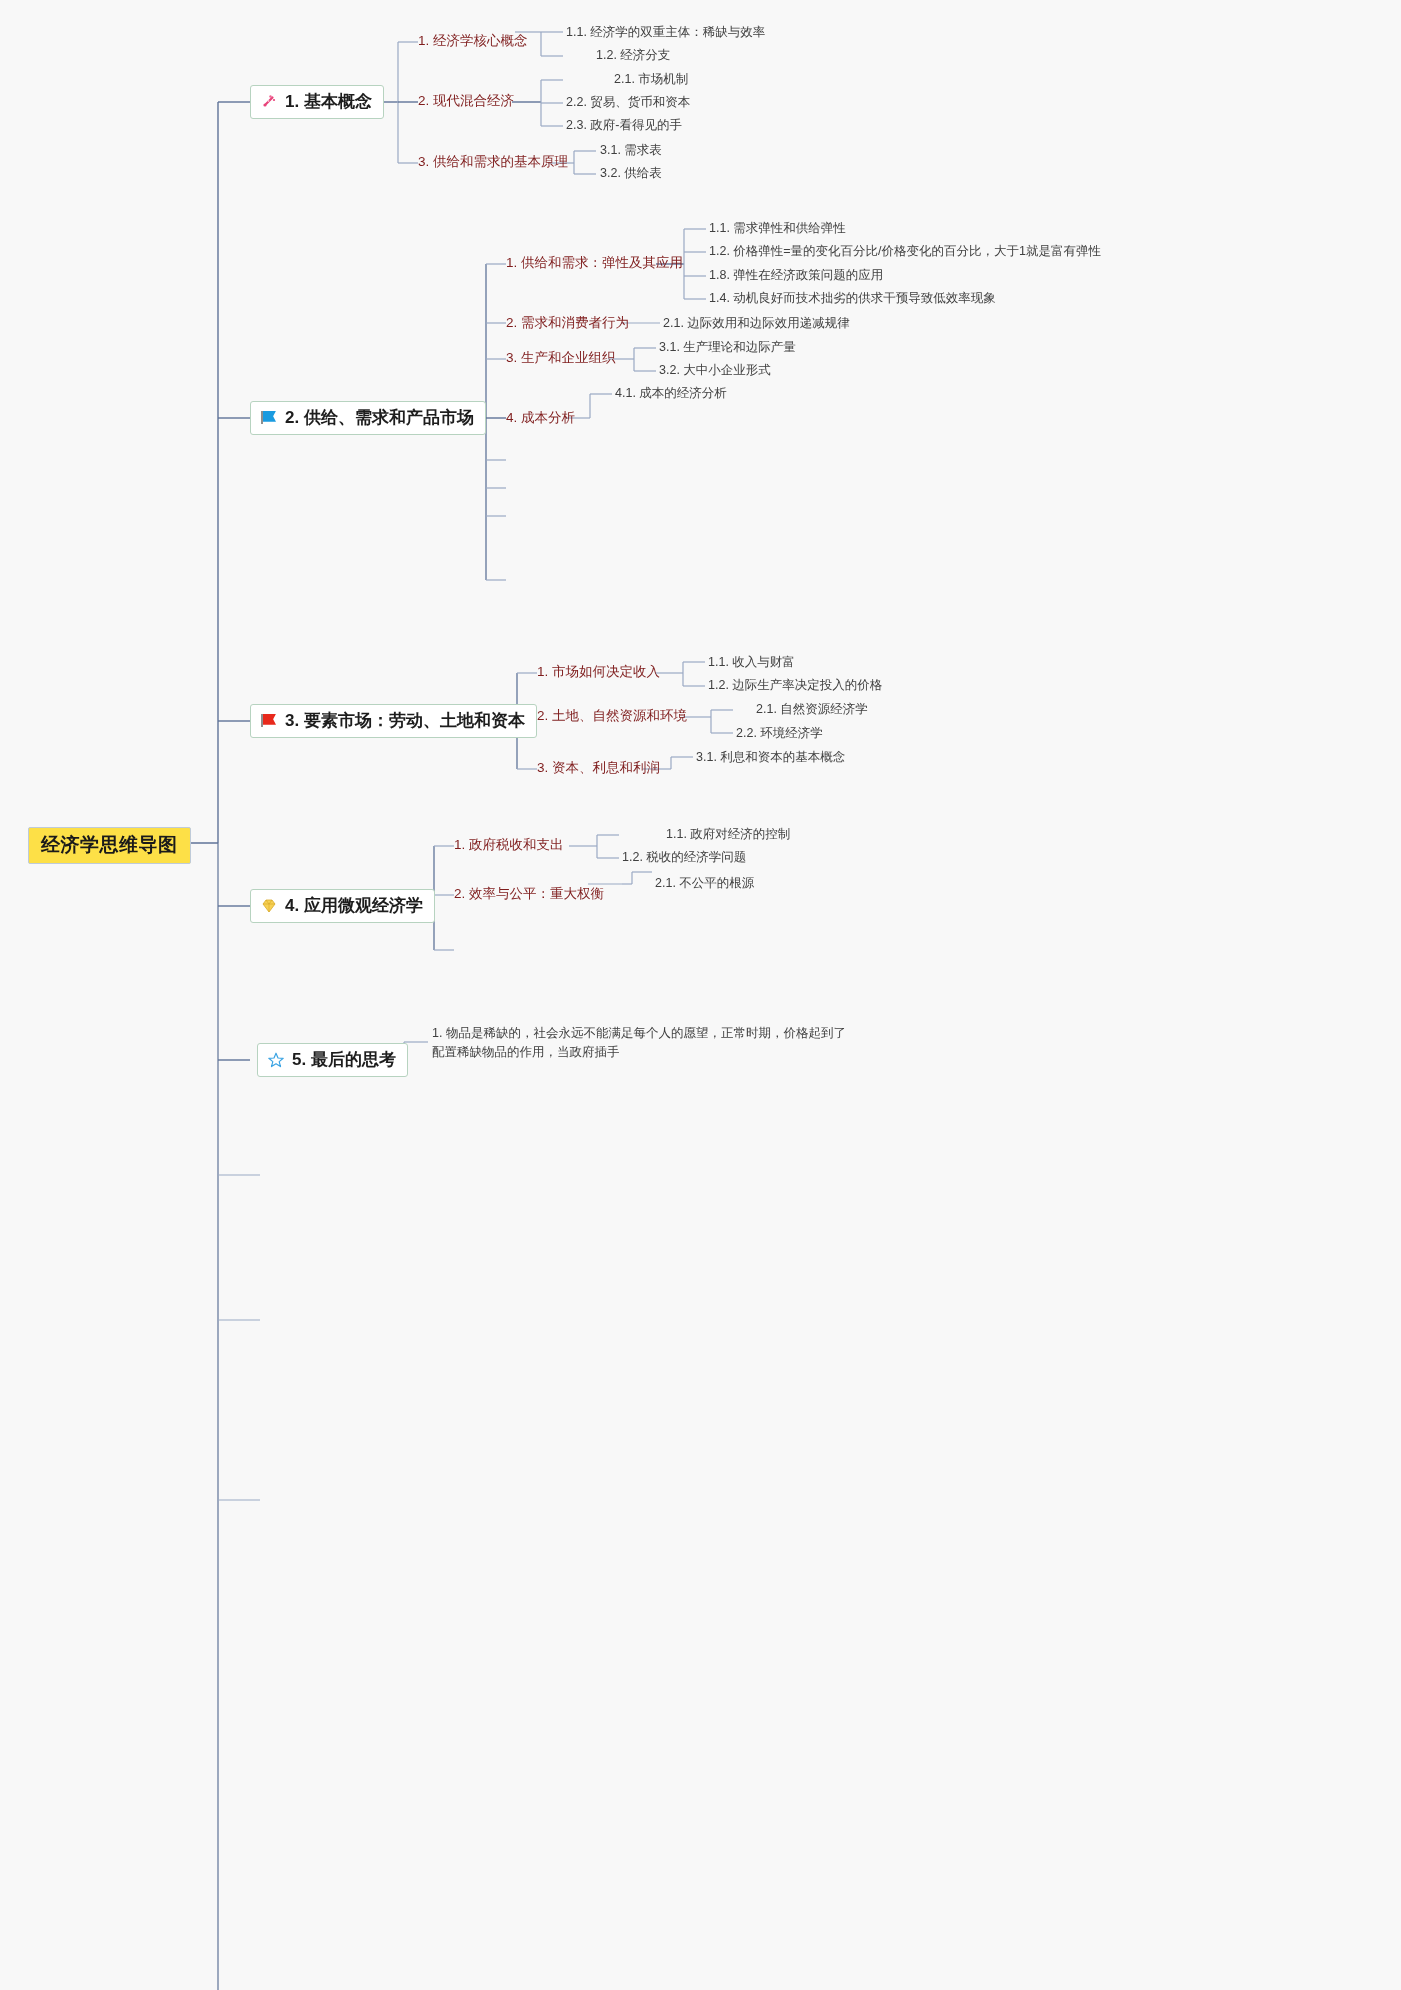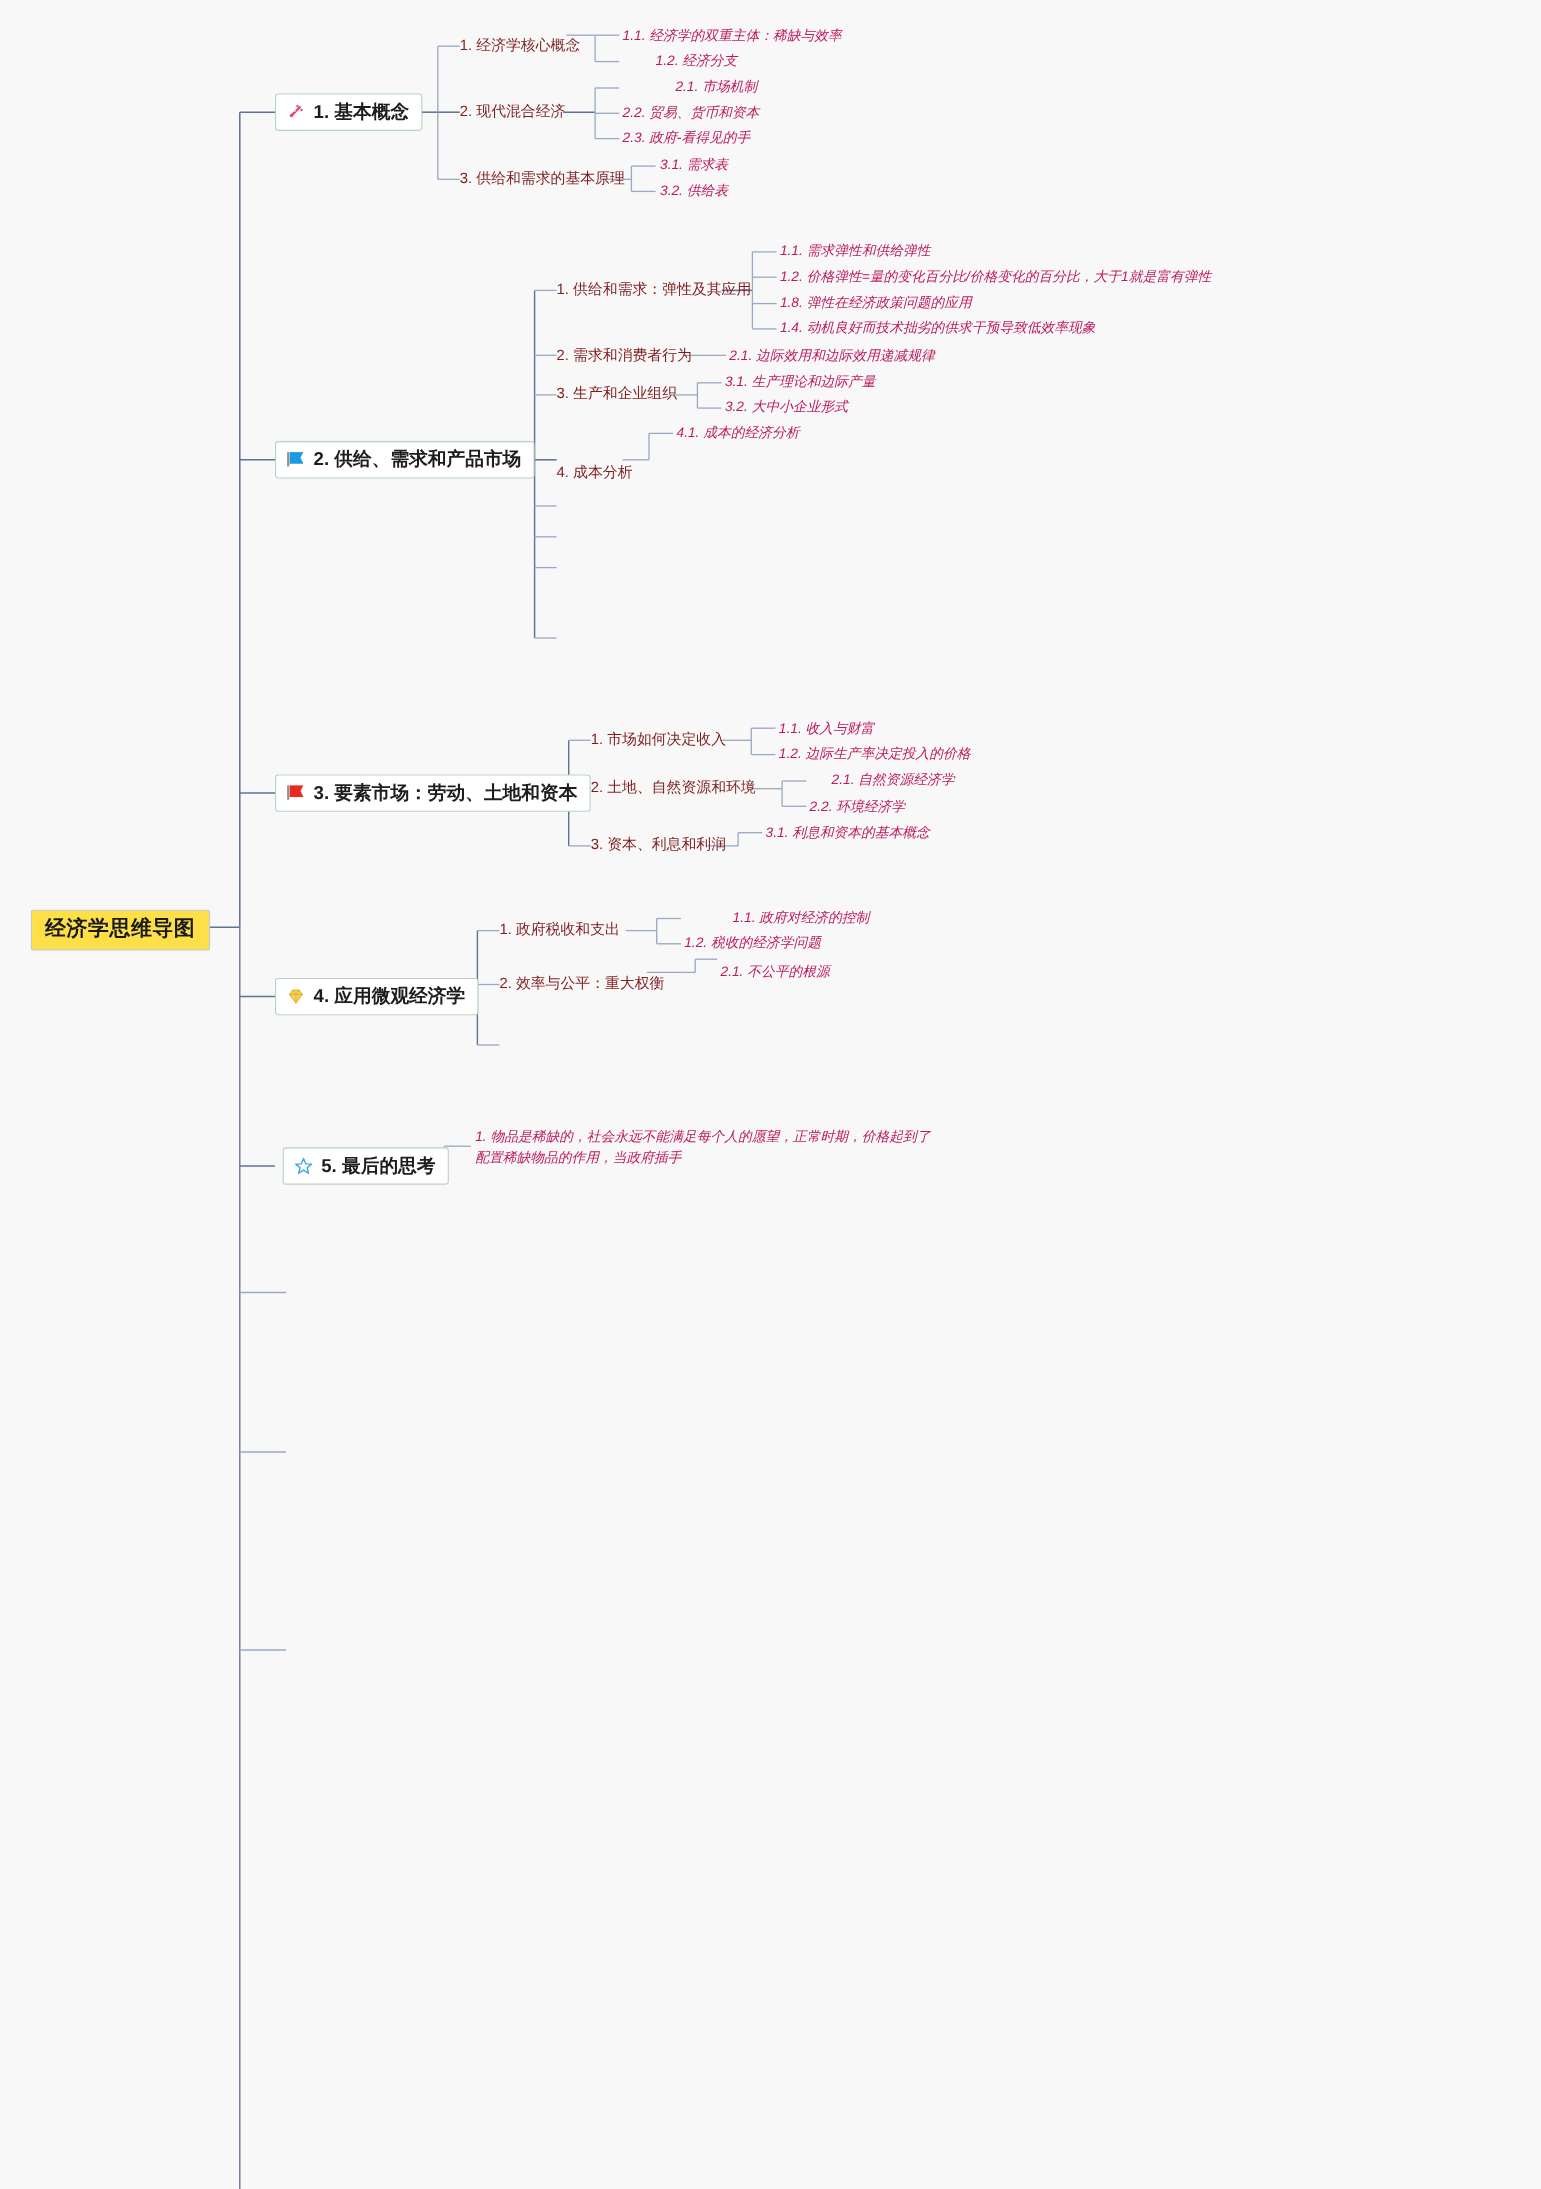--- a/index.html
+++ b/index.html
@@ -68,23 +68,22 @@
   }
   
   .lvl2 {
     font-size: 13.5px;
     color: #7f1d1d;
     font-family: "Liberation Sans", "DejaVu Sans", sans-serif;
   }
   
   .lvl3 {
     font-size: 12.5px;
-    color: #be185d;
+    color: #404040;
     font-family: "Liberation Sans", "DejaVu Sans", sans-serif;
-    font-style: italic;
   }
   .lvl3.wrap {
     white-space: normal;
     width: 415px;
     line-height: 1.55;
   }
   
   .flag {
     position: absolute;
     left: 1px; top: 2px;
@@ -288,21 +287,21 @@
   <div class="node lvl3" style="left:709px; top:268px;">1.8. 弹性在经济政策问题的应用</div>
   <div class="node lvl3" style="left:709px; top:291px;">1.4. 动机良好而技术拙劣的供求干预导致低效率现象</div>
 
   <div class="node lvl2" style="left:506px; top:315px;">2. 需求和消费者行为</div>
   <div class="node lvl3" style="left:663px; top:316px;">2.1. 边际效用和边际效用递减规律</div>
 
   <div class="node lvl2" style="left:506px; top:350px;">3. 生产和企业组织</div>
   <div class="node lvl3" style="left:659px; top:340px;">3.1. 生产理论和边际产量</div>
   <div class="node lvl3" style="left:659px; top:363px;">3.2. 大中小企业形式</div>
 
-  <div class="node lvl2" style="left:506px; top:410px;margin-top:12px;">4. 成本分析</div>
+  <div class="node lvl2" style="left:506px; top:410px;">4. 成本分析</div>
   <div class="node lvl3" style="left:615px; top:386px;">4.1. 成本的经济分析</div>
 
   <div class="node lvl1" style="left:250px; top:704px;">
     <span class="icon-badge">
       <span class="flag">
         <span class="pole" style="background:#8f8f8f;"></span>
         <span class="cloth" style="background:#e8291c; clip-path: polygon(0 0, 100% 0, 78% 50%, 100% 100%, 0 100%);"></span>
       </span>
     </span>
     <span class="label">3. 要素市场：劳动、土地和资本</span>

